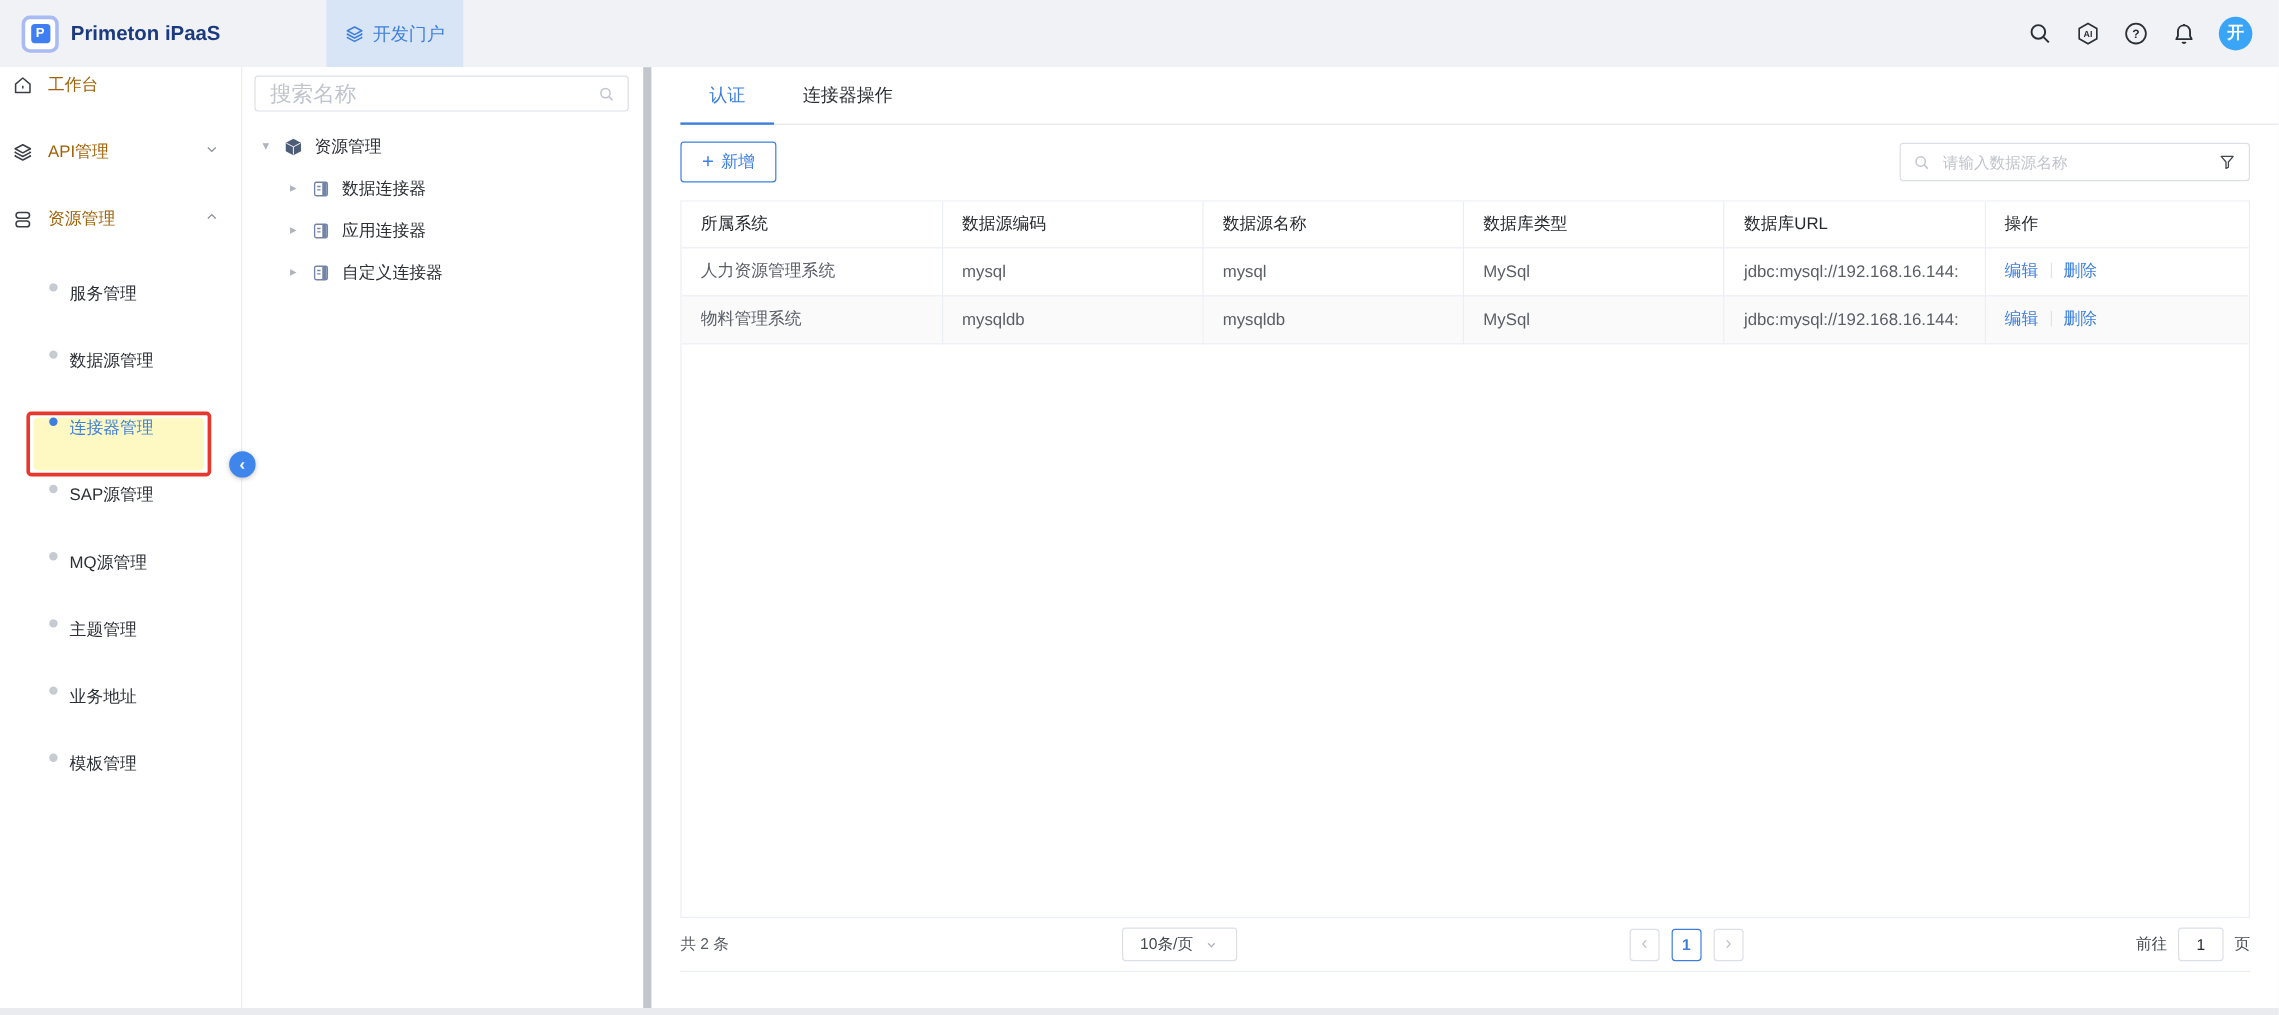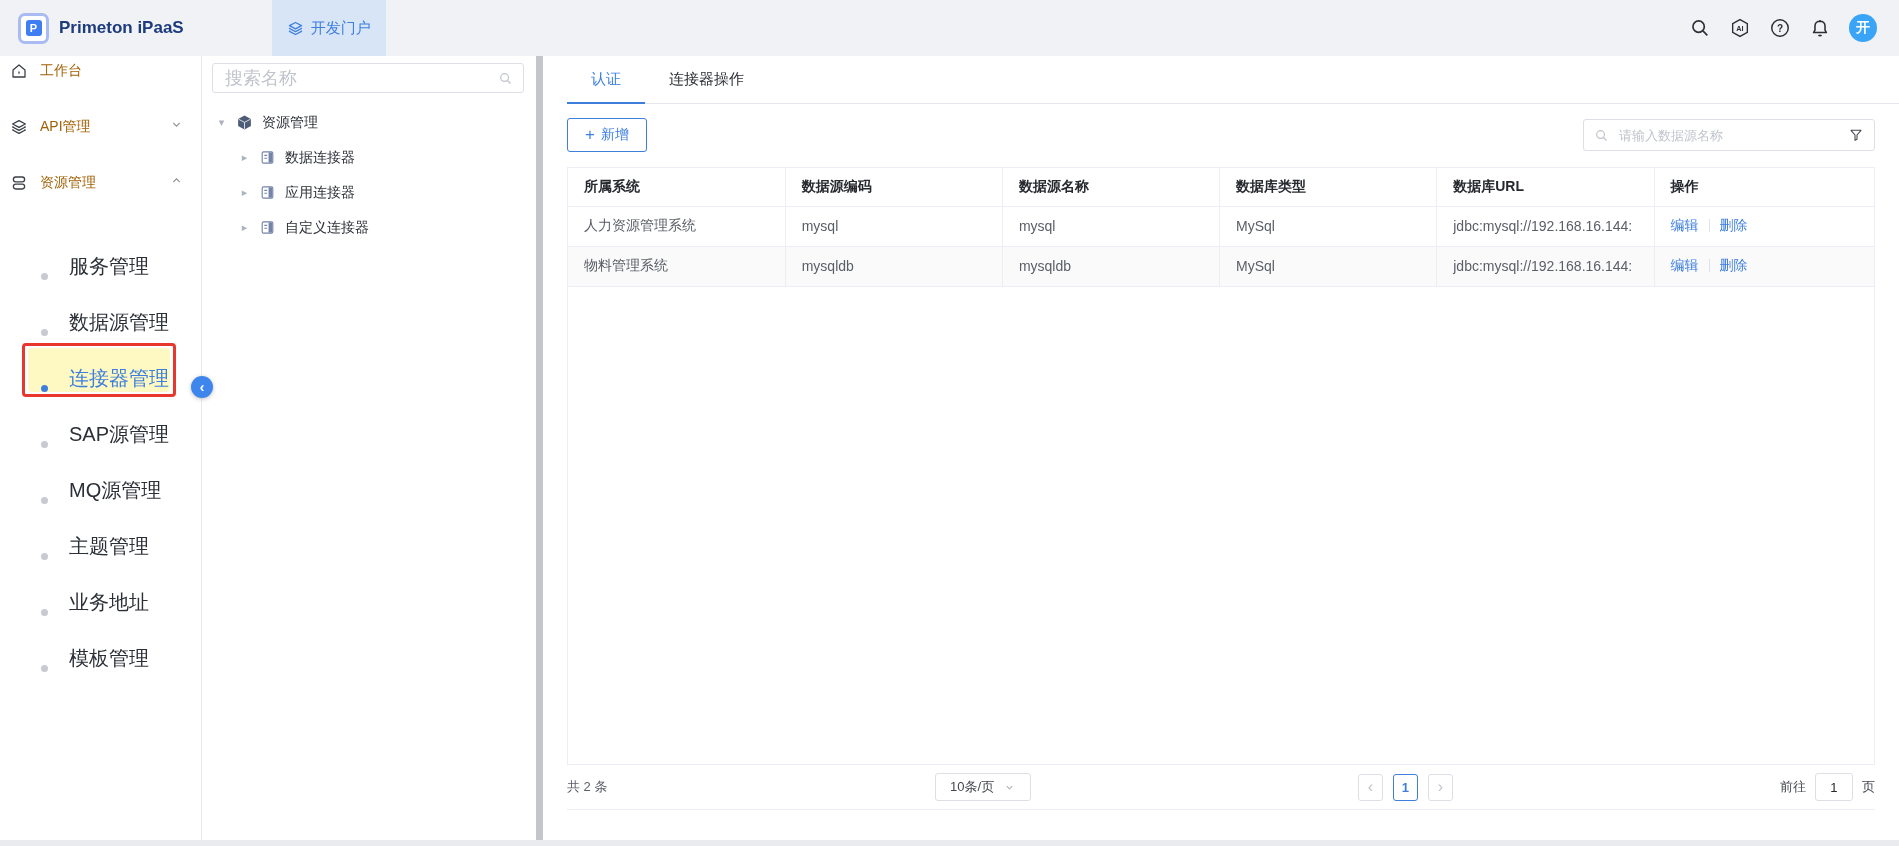--- a/index.html
+++ b/index.html
@@ -33,22 +33,22 @@
   
   .content{flex:1;display:flex;position:relative;min-height:0}
 
   
   .sidebar{flex:0 0 202px;width:202px;background:#fff;border-right:1px solid #e8eaee;padding-top:6px}
   .side-item{height:56px;display:flex;align-items:flex-start;gap:12px;padding:0 18px 0 10px;
         font-size:14px;color:#a16207;cursor:pointer}
   .side-item .s-icon{width:18px;height:18px;color:#3a3f47;display:flex;flex:0 0 18px}
   .side-item .chev{margin-left:auto;width:13px;height:13px;color:#8a9099;display:flex}
   .side-sub{height:56px;display:flex;align-items:center;cursor:pointer}
-  .pill{margin-left:28px;width:142px;height:44px;display:flex;align-items:flex-end;gap:21px;
-        padding-left:13px;border-radius:4px;font-size:20px;color:#2b2f36;position:relative}
+  .pill{margin-left:28px;width:142px;height:44px;display:flex;align-items:flex-start;gap:10px;
+        padding-left:13px;border-radius:4px;font-size:14px;color:#2b2f36;position:relative}
   .bullet{width:7px;height:7px;border-radius:50%;background:#c6cad1;flex:0 0 7px}
   .side-sub.active .pill{background:#fef9c3;color:var(--accent)}
   .side-sub.active .bullet{background:var(--accent)}
   .annotation-box{position:absolute;left:-6px;top:-5px;right:-6px;bottom:-5px;
         border:3px solid var(--annotation);border-radius:4px;pointer-events:none}
   .collapse-handle{position:absolute;left:191px;top:320px;width:22px;height:22px;border-radius:50%;
         background:#3f86ec;color:#fff;display:flex;align-items:center;justify-content:center;
         font-size:14px;font-weight:bold;z-index:5;box-shadow:0 1px 4px rgba(0,0,0,.25);cursor:pointer}
 
   
@@ -80,21 +80,21 @@
   .plus{font-size:17px;line-height:1;margin-top:-1px}
   .search-box{width:292px;height:32px;border:1px solid #dcdfe6;border-radius:3px;display:flex;
         align-items:center;gap:8px;padding:0 10px;background:#fff}
   .search-box input{flex:1;min-width:0;border:0;outline:0;font-size:13px;font-family:inherit;color:#303133}
   .funnel{width:16px;height:16px;color:#41454c;display:flex;flex:0 0 16px;cursor:pointer}
 
   
   .table-region{flex:1;margin-top:15px;border:1px solid #ebeef5;overflow:hidden;min-height:0}
   table{width:100%;border-collapse:collapse;font-size:14px;table-layout:fixed}
   col.c-op{width:220px}
-  th{height:38px;font-weight:700;color:#26292e;text-align:left;padding:0 16px;background:#fff;
+  th{height:38px;font-weight:400;color:#26292e;text-align:left;padding:0 16px;background:#fff;
         border-bottom:1px solid #ebeef5;border-right:1px solid #ebeef5}
   td{height:40px;color:#5a5e66;padding:0 16px;border-bottom:1px solid #ebeef5;border-right:1px solid #ebeef5;
         white-space:nowrap;overflow:hidden}
   th:last-child,td:last-child{border-right:0}
   tr.striped td{background:#fafafa}
   .link{color:var(--accent);cursor:pointer}
   .link-divider{display:inline-block;width:1px;height:13px;background:#dfe2e8;margin:0 10px;vertical-align:-2px}
 
   
   .pagination{flex:0 0 45px;height:45px;border-bottom:1px solid #ebeef5;display:flex;align-items:center;

